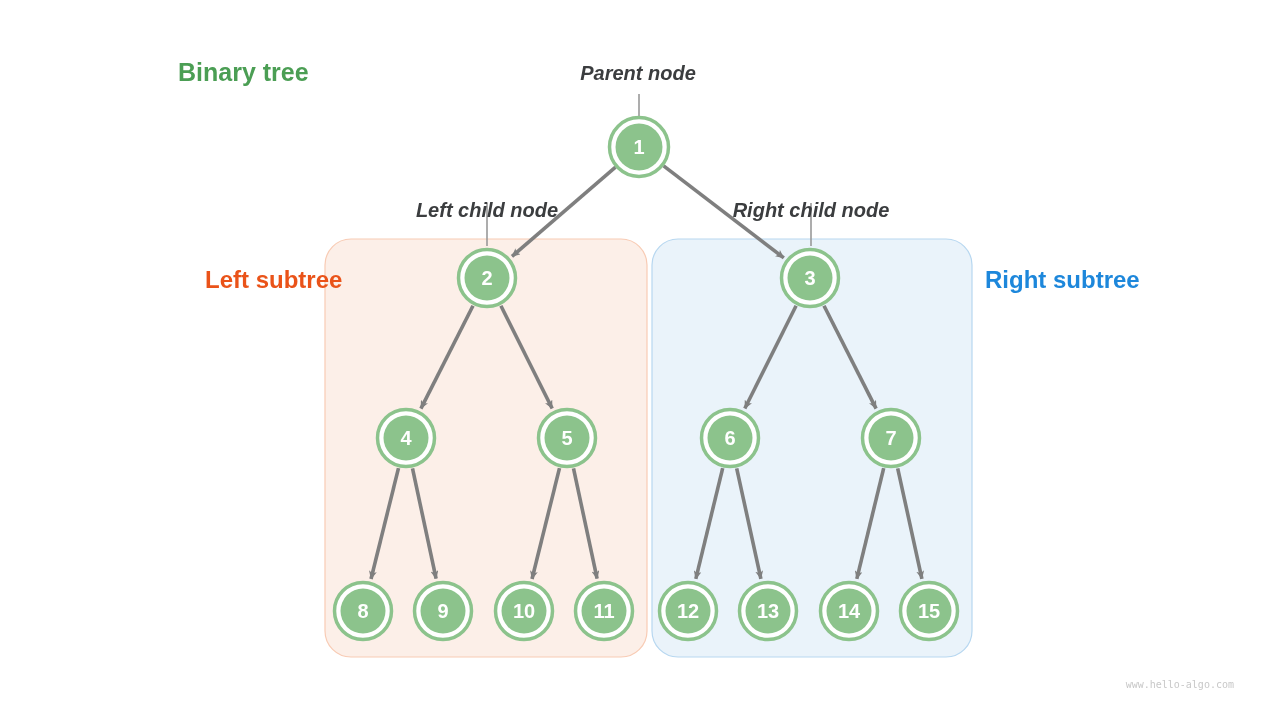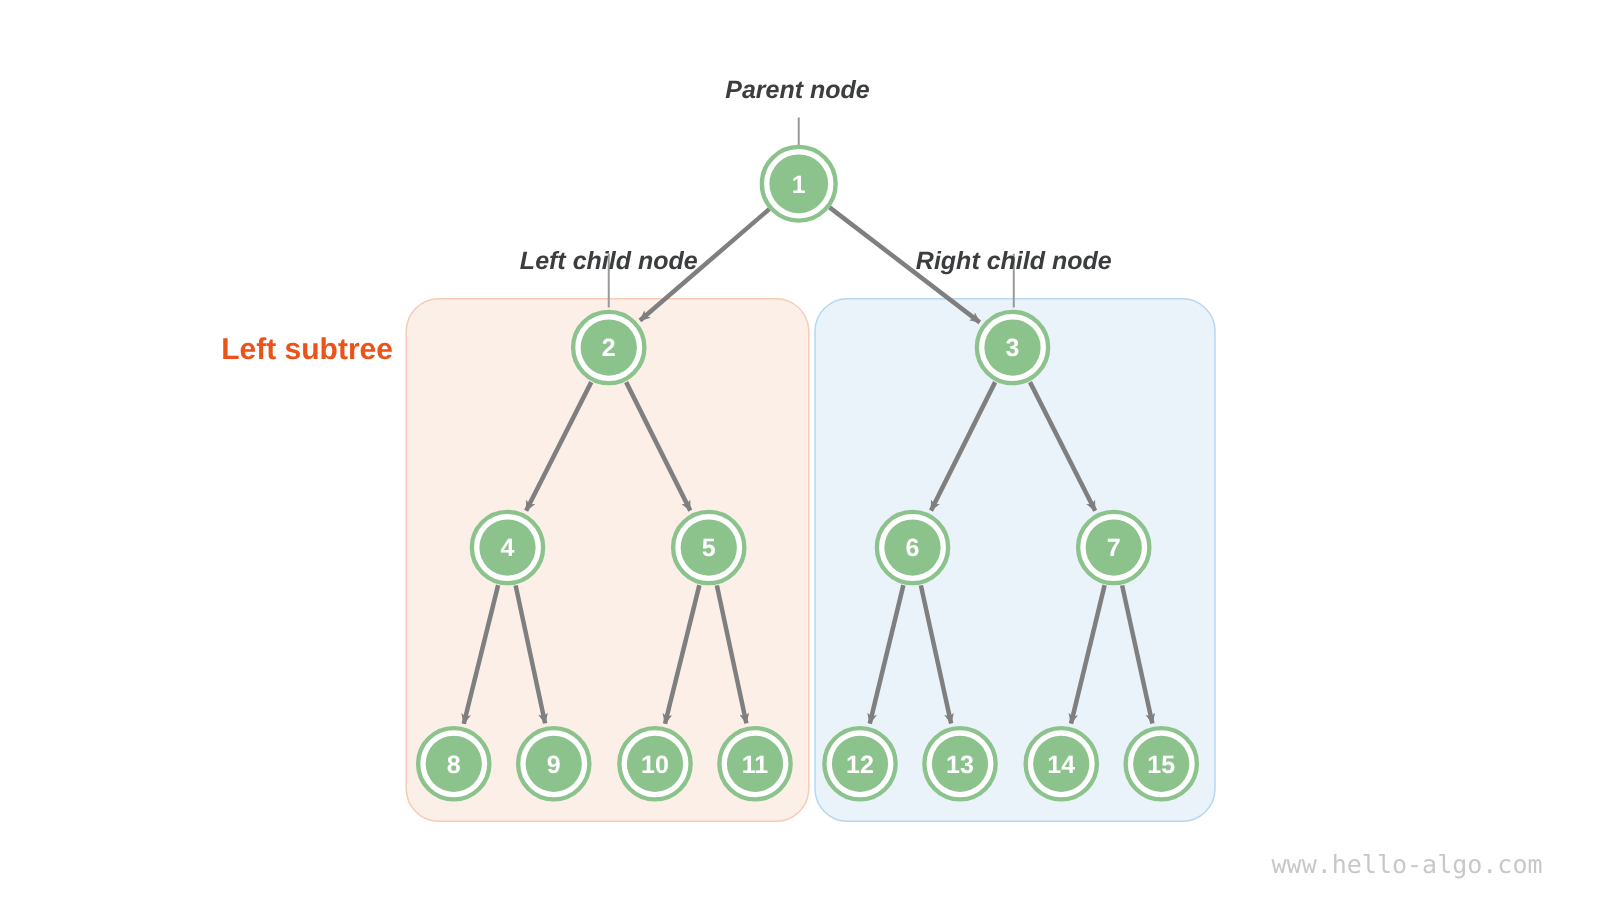--- a/index.html
+++ b/index.html
@@ -25,28 +25,28 @@
     font-family:"Liberation Sans",sans-serif;
     overflow:hidden;
   }
   .canvas{position:relative;width:1280px;height:720px;background:var(--background);}
   .canvas svg{position:absolute;left:0;top:0;}
 
   .lbl{position:absolute;white-space:nowrap;font-weight:700;}
   .lbl.centered{transform:translate(-50%,-50%);font-style:italic;}
   .title-label{color:var(--title-green);font-size:25px;}
   .subtree-label{font-size:24px;}
-  .subtree-label.left{color:var(--left-subtree-orange);}
+  .subtree-label.left{color:var(--left-subtree-orange);margin-left:28px;}
   .subtree-label.right{color:var(--right-subtree-blue);}
   .anno-label{color:var(--label-dark);font-size:20px;}
 
   .watermark{
     position:absolute;right:46px;top:679px;
     font-family:"DejaVu Sans Mono",monospace;
-    font-size:20px;color:var(--watermark-gray);
+    font-size:10px;color:var(--watermark-gray);
     font-weight:400;white-space:nowrap;
   }
 
   .box{stroke-width:1.2px;}
   .box.left{fill:var(--left-box-fill);stroke:var(--left-box-border);}
   .box.right{fill:var(--right-box-fill);stroke:var(--right-box-border);}
 
   .edge{stroke:var(--edge-gray);stroke-width:3.6px;fill:none;}
   .arrow-head{fill:var(--edge-gray);}
   .pointer-line{stroke:var(--pointer-line-gray);stroke-width:1.6px;}
@@ -164,24 +164,26 @@
       <circle class="node-inner" r="22.5"></circle>
       <text class="node-value" dy="7">14</text>
     </g>
     <g transform="translate(929,611)">
       <circle class="node-outer" r="28.5"></circle>
       <circle class="node-inner" r="22.5"></circle>
       <text class="node-value" dy="7">15</text>
     </g>
   </svg>
 
+  <div class="lbl title-label" style="left:178px;top:58px;">Binary tree</div>
 
   <div class="lbl anno-label centered" style="left:638px;top:73px;">Parent node</div>
 
   <div class="lbl anno-label centered" style="left:487px;top:186px;margin-top:24px;">Left child node</div>
 
   <div class="lbl anno-label centered" style="left:811px;top:186px;margin-top:24px;">Right child node</div>
 
   <div class="lbl subtree-label left" style="left:177px;top:266px;">Left subtree</div>
 
+  <div class="lbl subtree-label right" style="left:985px;top:266px;">Right subtree</div>
 
   <div class="watermark">www.hello-algo.com</div>
 </div>
 
 </body></html>

